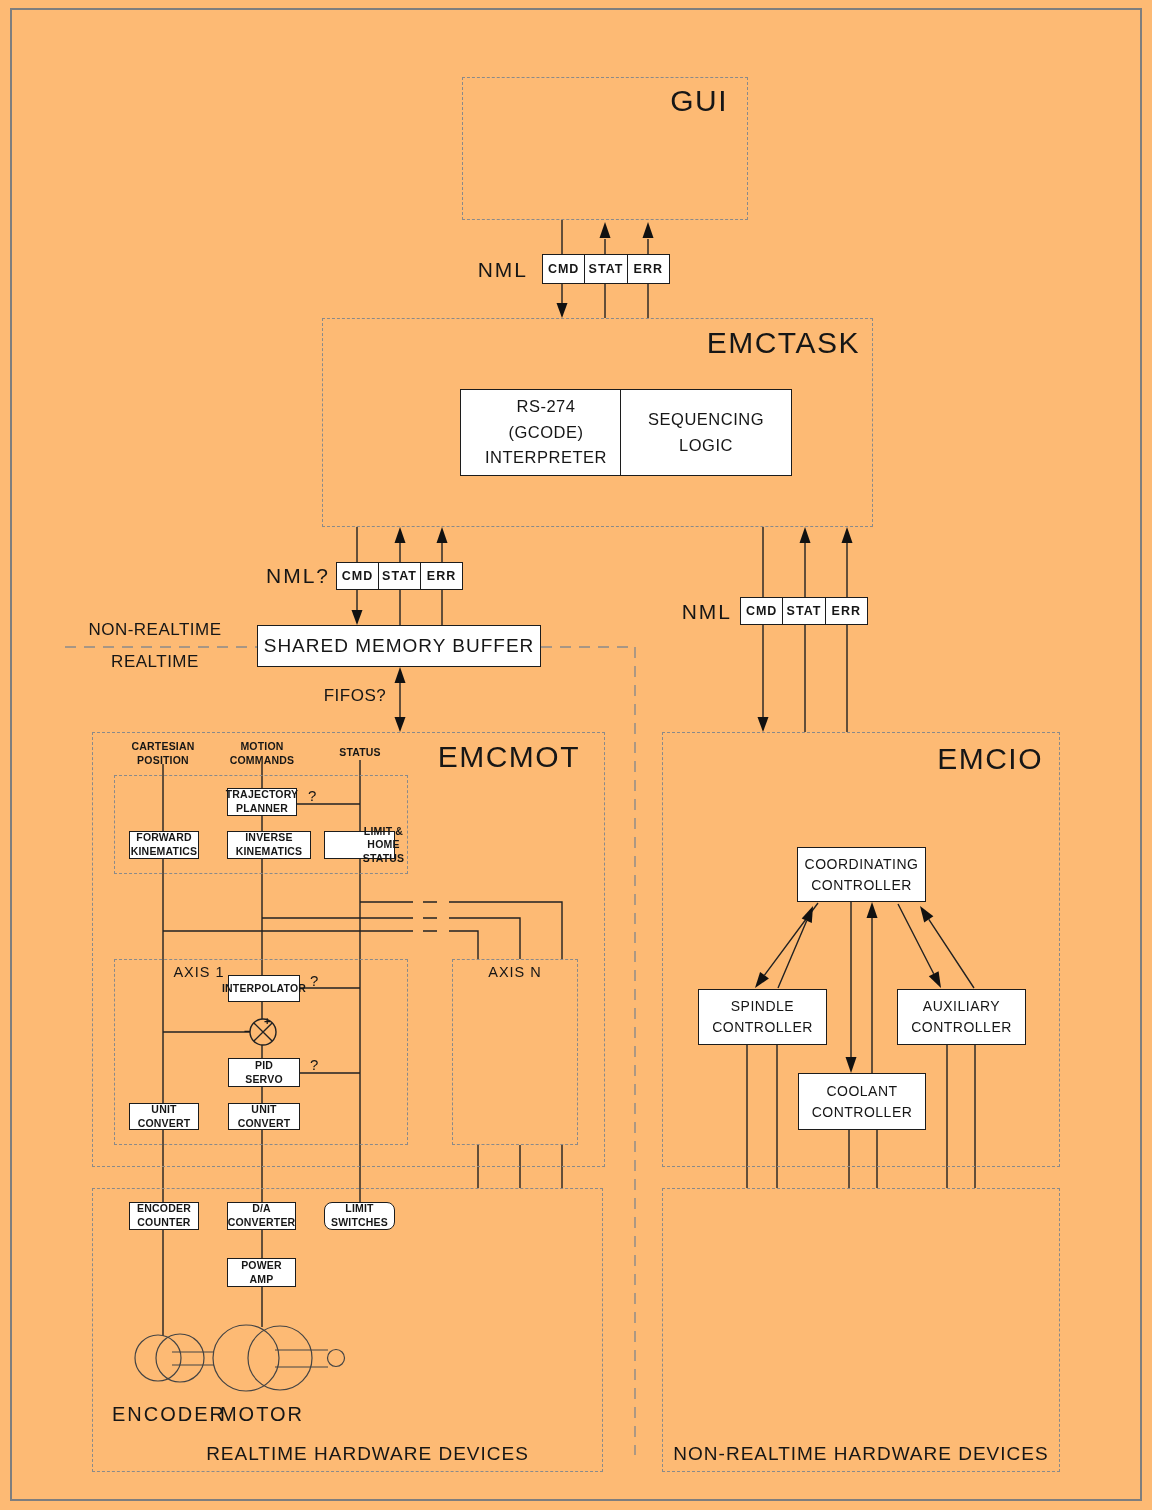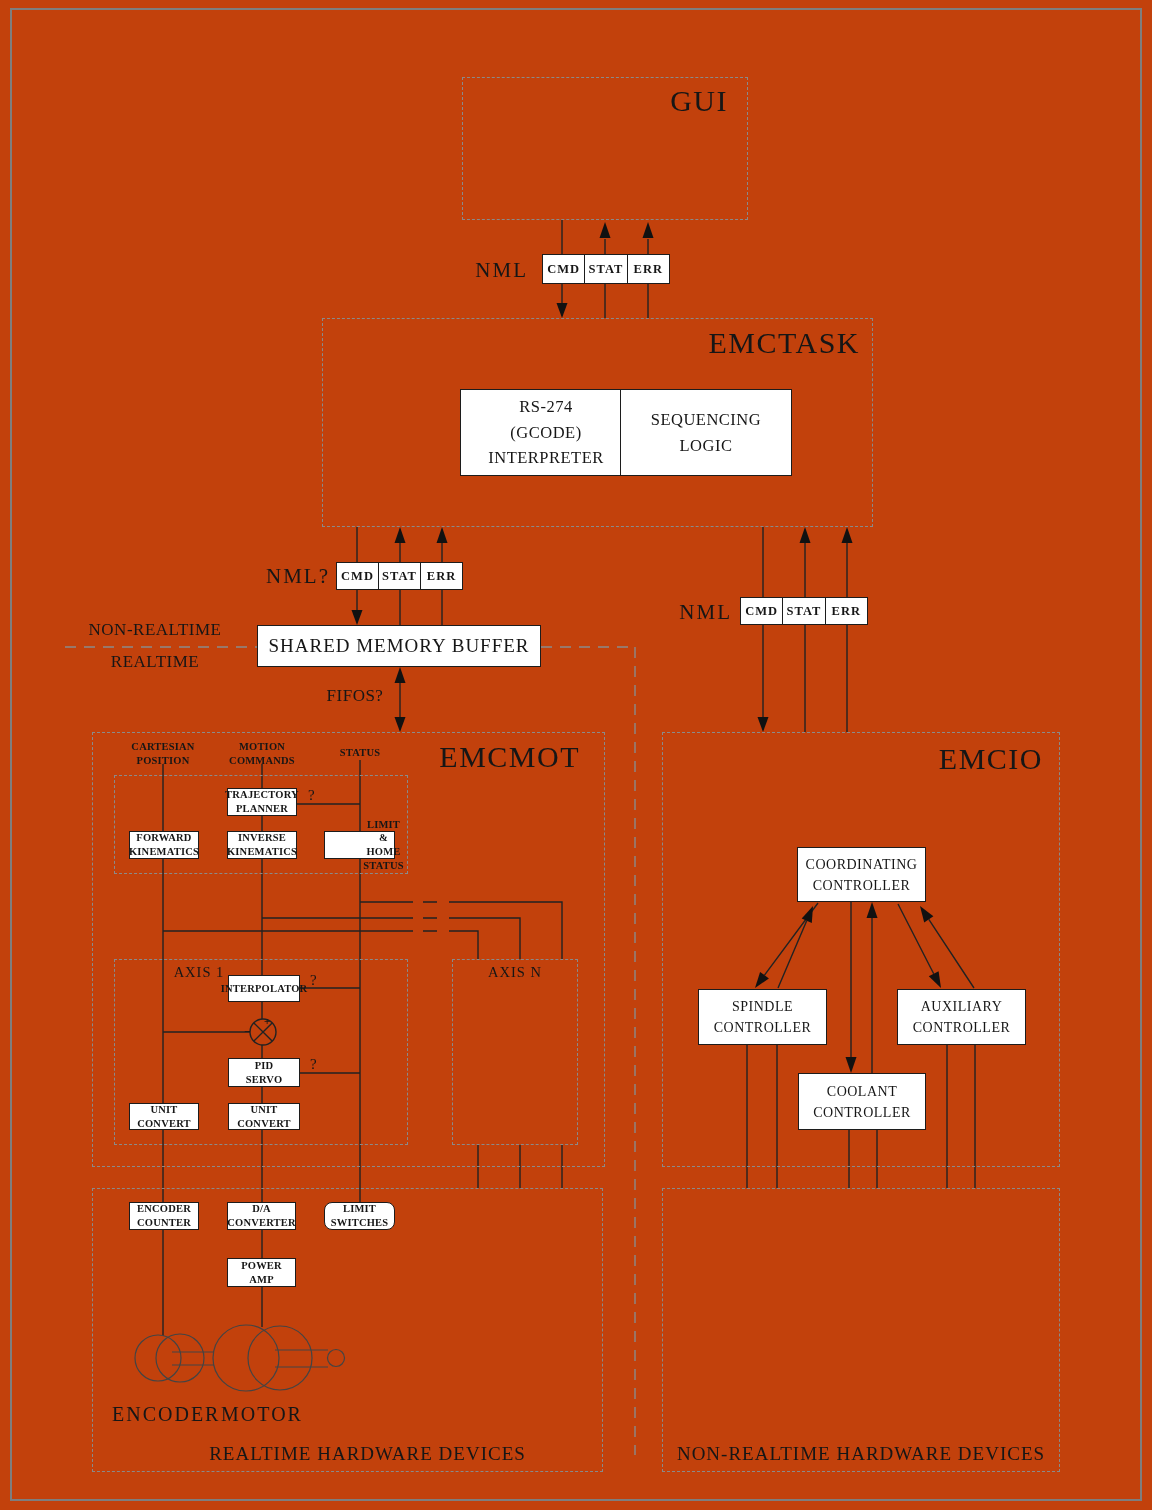--- a/index.html
+++ b/index.html
@@ -1,18 +1,18 @@
 <!DOCTYPE html>
 <html><head>
 <meta charset="utf-8">
 <style>
   * { box-sizing: border-box; margin: 0; padding: 0; }
   html,body { background:#fff; }
   body { font-family: "Liberation Sans", "DejaVu Sans", sans-serif; color:#161616; }
-  .page { position:relative; width:1152px; height:1510px; background:#c2410c; overflow:hidden;font-family:Liberation Serif, serif; }
+  .page { position:relative; width:1152px; height:1510px; background:#fdba74; overflow:hidden; }
   .frame { position:absolute; border:2px solid #7e7e7e; }
   svg.wires { position:absolute; left:0; top:0; }
   .sbox { position:absolute; border:1.5px solid #1c1c1c; background:#fff;
           display:flex; align-items:center; justify-content:center;
           text-align:center; white-space:pre-line; }
   .dbox { position:absolute; border:1.5px dashed #8a8a8a; background:transparent; }
   .t-big   { font-size:30px; letter-spacing:1.5px; font-weight:500; }
   .t-nml   { font-size:21px; letter-spacing:2px; }
   .t-mid   { font-size:16.5px; line-height:1.55; letter-spacing:0.5px; }
   .t-ctl   { font-size:14px; line-height:1.5; letter-spacing:0.5px; }
@@ -154,21 +154,21 @@
   <div class="lbl t-sm c" style="left:217px;top:740px;width:90px;">MOTION
 COMMANDS</div>
   <div class="lbl t-sm c" style="left:315px;top:746px;width:90px;">STATUS</div>
 
   <div class="dbox" style="left:114px;top:775px;width:294px;height:99px;"></div>
   <div class="sbox t-sm" style="left:227px;top:788px;width:70px;height:28px;">TRAJECTORY
 PLANNER</div>
   <div class="lbl t-q" style="left:308px;top:787px;width:16px;">?</div>
   <div class="sbox t-sm" style="left:129px;top:831px;width:70px;height:28px;">FORWARD
 KINEMATICS</div>
-  <div class="sbox t-sm" style="left:227px;top:831px;width:70px;height:28px;">INVERSE
+  <div class="sbox t-sm" style="left:227px;top:831px;width:84px;height:28px;">INVERSE
 KINEMATICS</div>
   <div class="sbox t-sm" style="left:324px;top:831px;width:71px;height:28px;padding-left:48px;">LIMIT &amp; HOME
 STATUS</div>
 
   <div class="dbox" style="left:114px;top:959px;width:294px;height:186px;"></div>
   <div class="lbl t-axis c" style="left:149px;top:964px;width:100px;">AXIS 1</div>
   <div class="sbox t-sm" style="left:228px;top:975px;width:72px;height:27px;">INTERPOLATOR</div>
   <div class="lbl t-q" style="left:310px;top:972px;width:16px;">?</div>
   <div class="lbl t-sum" style="left:264px;top:1015px;">+</div>
   <div class="lbl t-sum" style="left:244px;top:1025px;">−</div>

